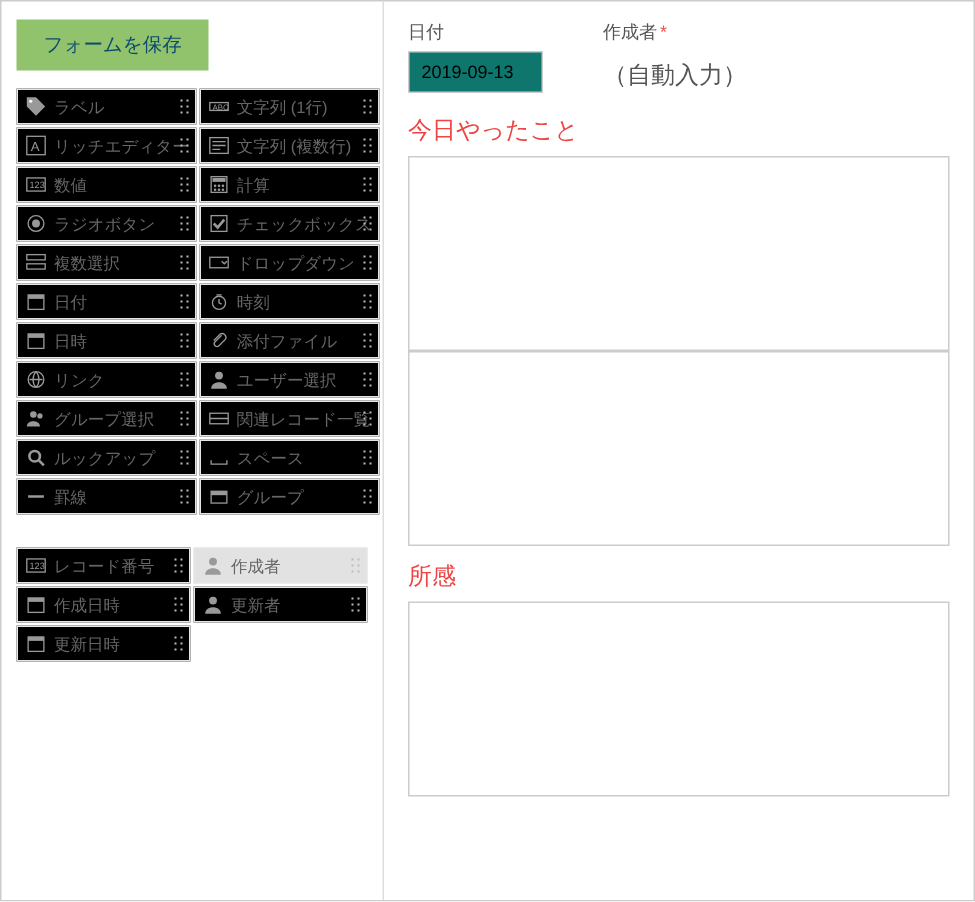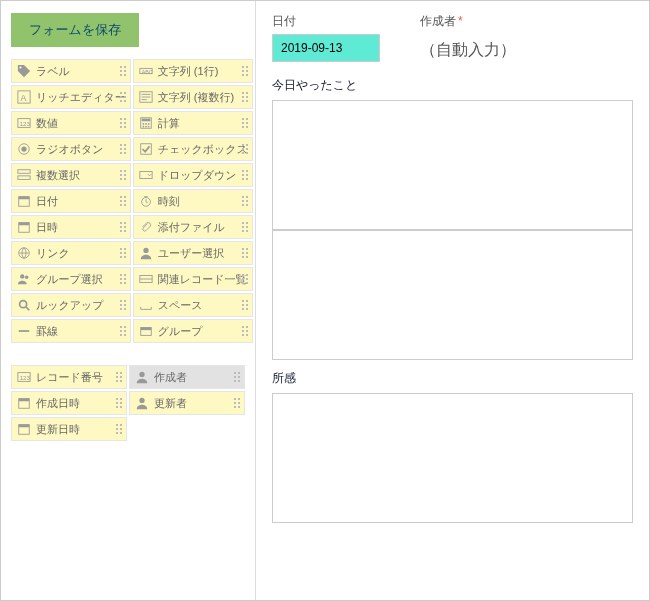--- a/index.html
+++ b/index.html
@@ -2,33 +2,33 @@
 <html><head>
 <meta charset="utf-8">
 <style>
 * { box-sizing: border-box; margin: 0; padding: 0; }
 body { font-family: "Hiragino Kaku Gothic Pro", "Meiryo", sans-serif; font-size: 12px; color: #555; background: #fff; }
 .wrap { display: flex; width: 650px; height: 601px; border: 1px solid #ccc; }
 .left { width: 254px; padding: 12px 10px; }
 .right { flex: 1; border-left: 1px solid #ddd; padding: 12px 16px; overflow-y: auto; }
 .save-btn { background: #91c36c; color: #0c4a6e; padding: 8px 18px; border: none; font-size: 13px; cursor: pointer; margin-bottom: 12px; }
 .palette { display: grid; grid-template-columns: 1fr 1fr; gap: 2px; }
-.field-item { display: flex; align-items: center; background: #fef9c3; border: 1px solid #e5e5e5; padding: 4px 4px; height: 24px; position: relative; cursor: grab; }
+.field-item { display: flex; align-items: center; background: #000000; border: 1px solid #e5e5e5; padding: 4px 4px; height: 24px; position: relative; cursor: grab; }
 .field-item.sel { background: #e2e2e2; }
 .field-item .icon { width: 16px; height: 16px; display: flex; align-items: center; justify-content: center; margin-right: 4px; color: #888; flex-shrink: 0; }
 .field-item .lbl { font-size: 11px; color: #666; white-space: nowrap; overflow: hidden; }
 .field-item .grip { position: absolute; right: 3px; top: 50%; transform: translateY(-50%); width: 8px; height: 12px; background:
   radial-gradient(circle, #bbb 1px, transparent 1px) 0 0/4px 4px; }
 .form-row { display: flex; gap: 40px; margin-bottom: 10px; }
 .fld { }
 .fld-label { font-size: 12px; color: #555; margin-bottom: 4px; }
 .req { color: #e55; margin-left: 2px; }
-.date-input { border: 1px solid #ccc; padding: 6px 8px; font-size: 12px; width: 108px; background: #5eead4; }
+.date-input { border: 1px solid #ccc; padding: 6px 8px; font-size: 12px; width: 90px; background: #0f766e; }
 .auto-txt { font-size: 16px; color: #555; padding: 6px 0; }
-.section-label { font-size: 12px; color: #0f172a; margin: 10px 0 6px; }
+.section-label { font-size: 16px; color: #ef4444; margin: 10px 0 6px; }
 .textarea-box { border: 1px solid #ccc; width: 100%; height: 130px; background: #fff; }
 .textarea-box.short { height: 130px; }
 svg { width: 14px; height: 14px; }
 </style>
 </head>
 <body>
 
 <div class="wrap">
   <div class="left">
     <button class="save-btn">フォームを保存</button>

